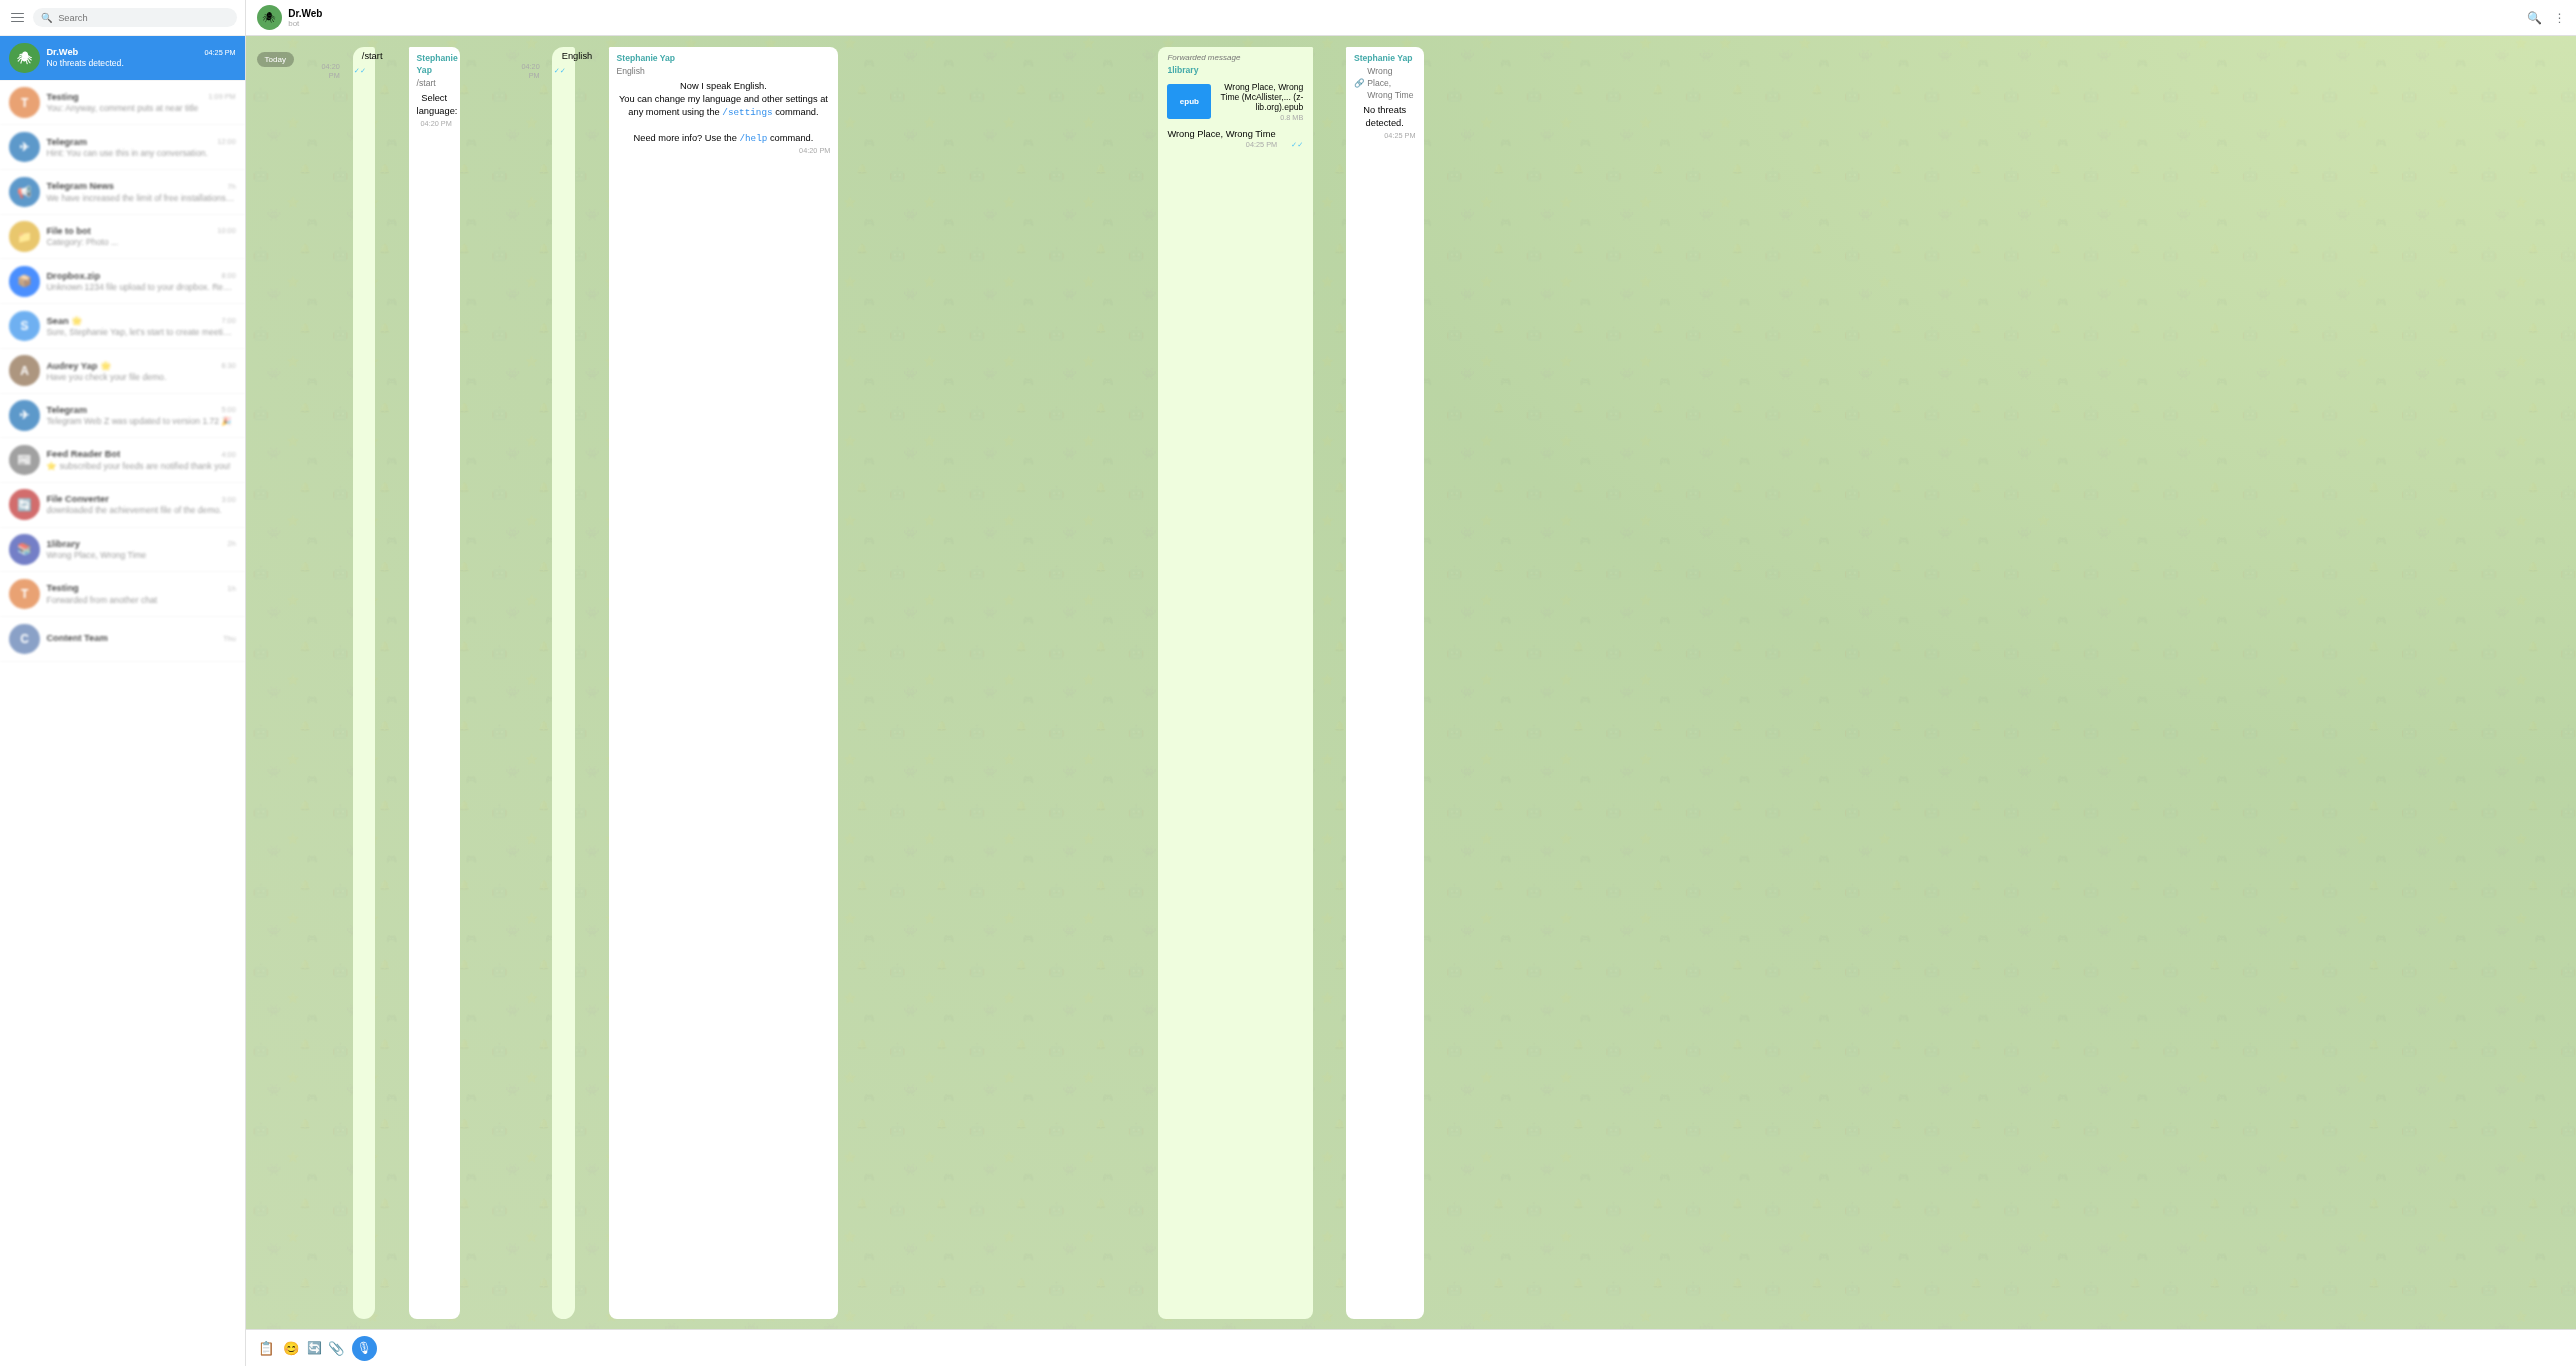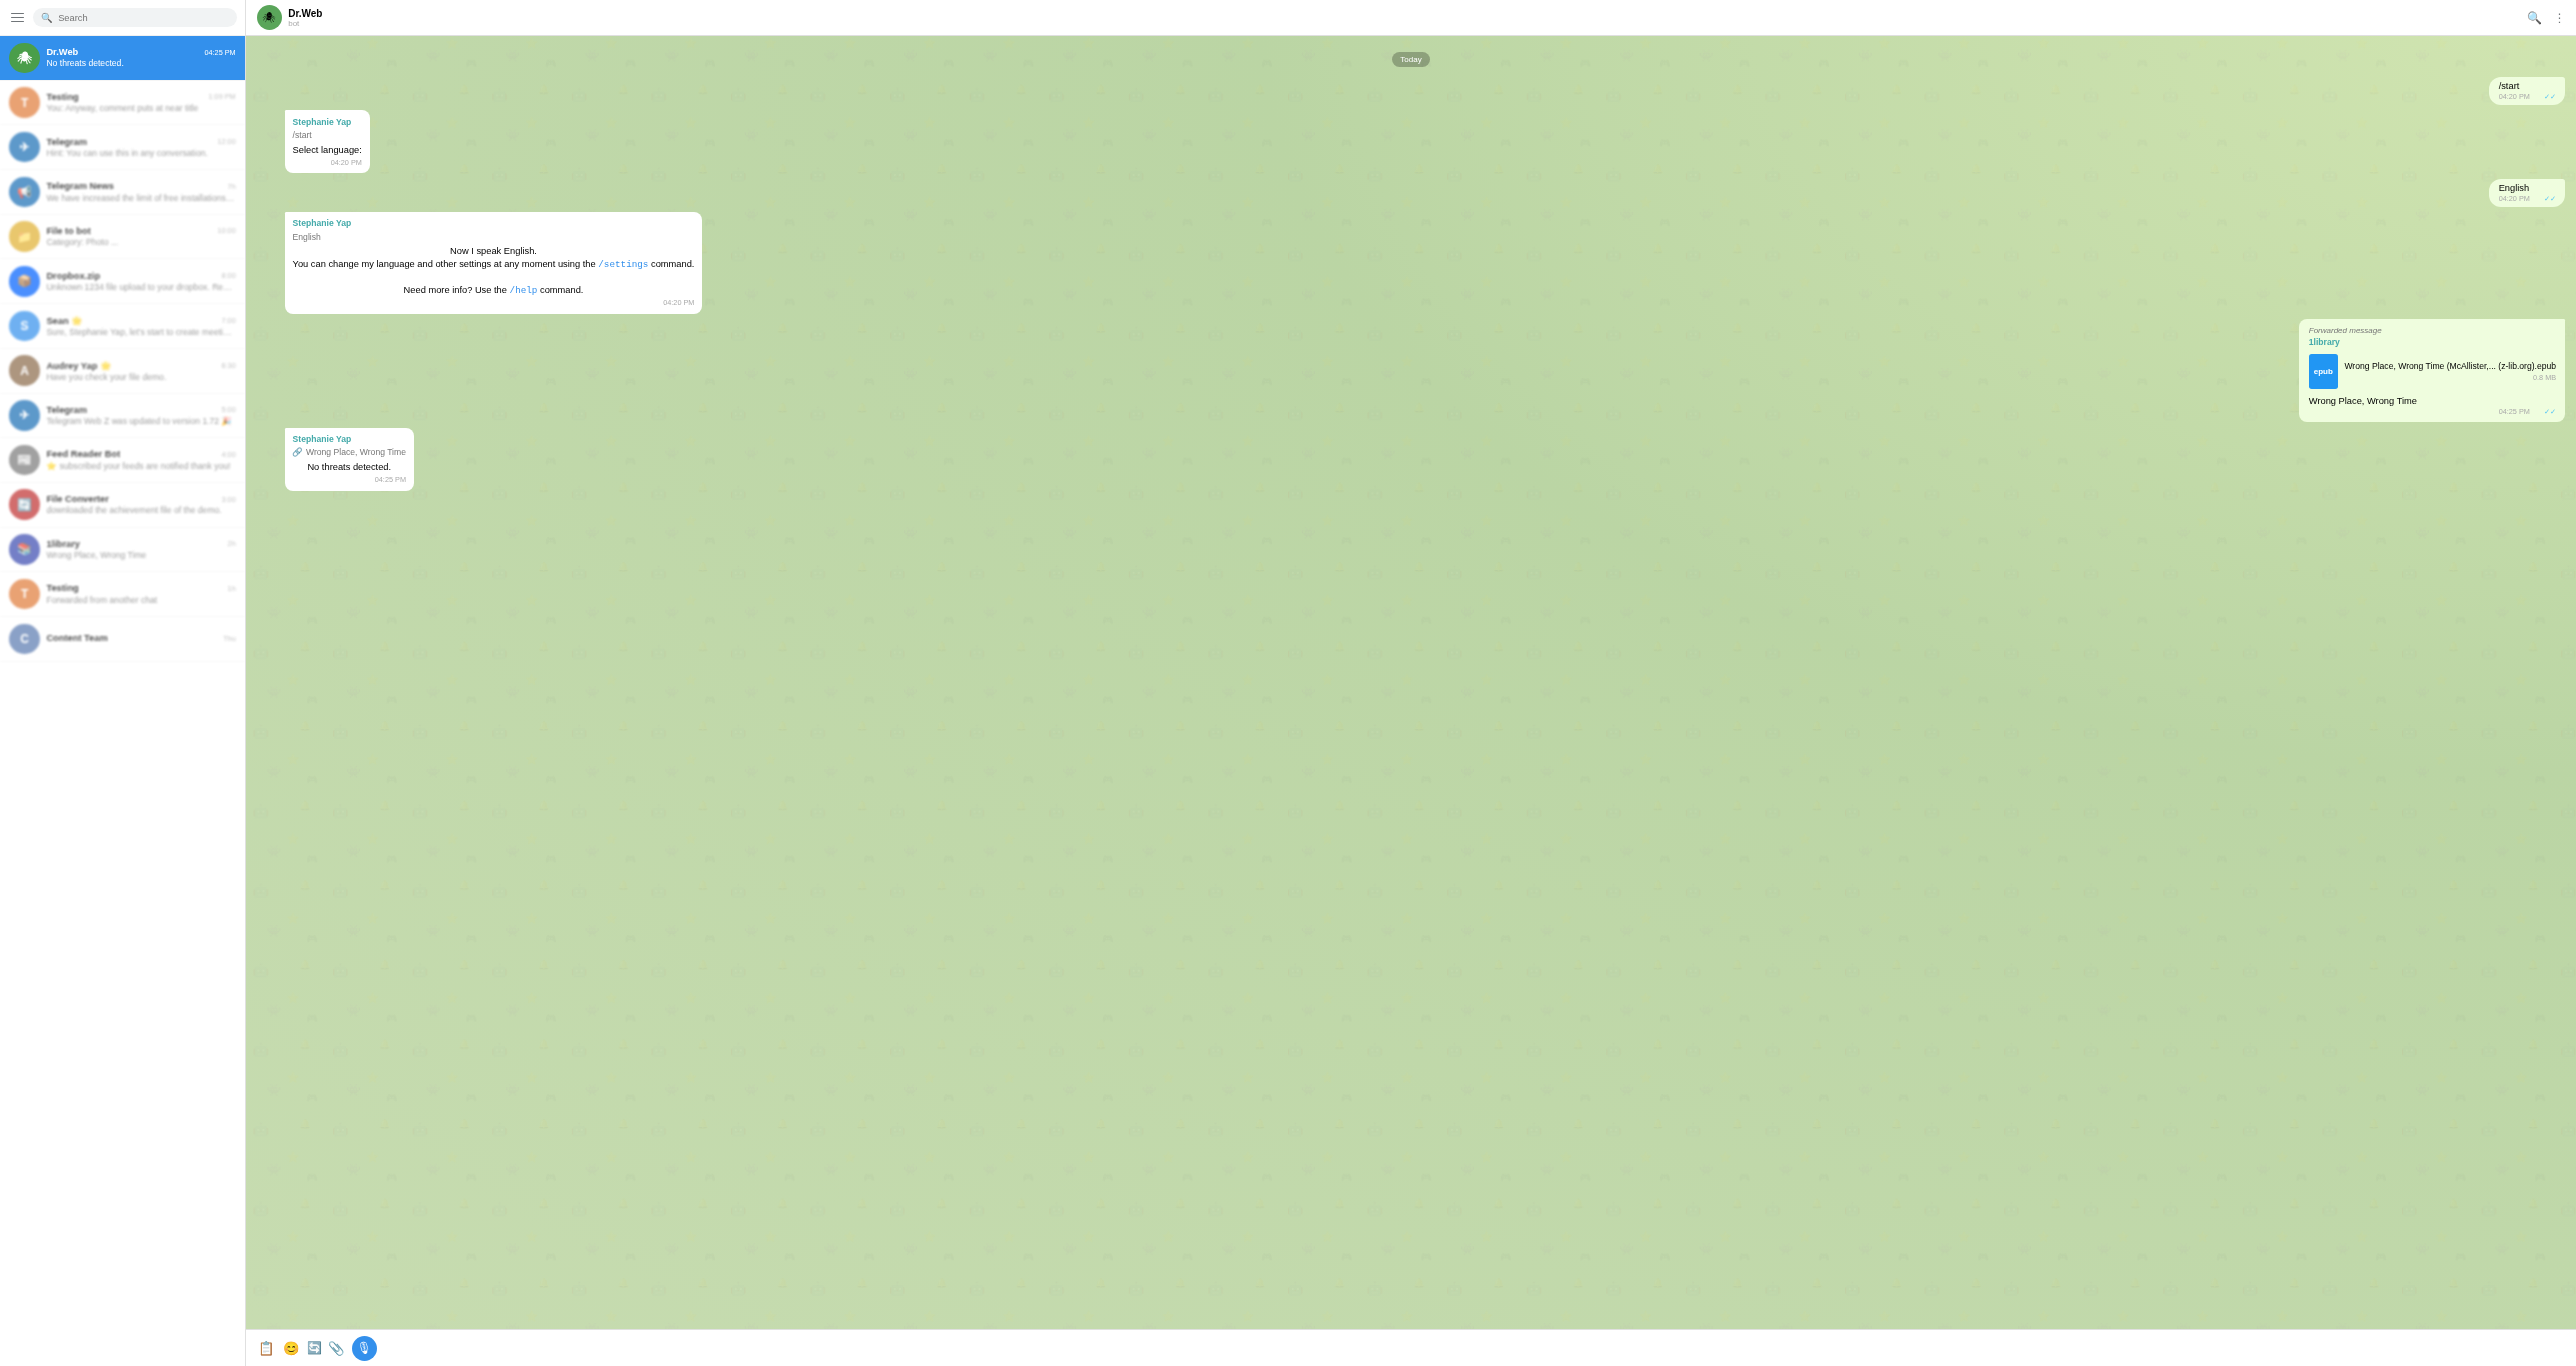--- a/index.html
+++ b/index.html
@@ -39,21 +39,21 @@
     .chat-main::before { content: ''; position: absolute; inset: 0; background-image: radial-gradient(ellipse at top right, #d4e8b0 0%, #b8d4a0 40%, #c8ddb0 100%); opacity: 0.8; z-index: 0; }
 
     .chat-header { display: flex; align-items: center; padding: 0 10.6px; height: 36px; background: #fff; border-bottom: 0.7px solid #e0e0e0; z-index: 10; position: relative; gap: 6.6px; }
     .chat-header-avatar { width: 25px; height: 25px; border-radius: 50%; background: #5aa55a; display: flex; align-items: center; justify-content: center; font-size: 10.6px; flex-shrink: 0; }
     .chat-header-info { flex: 1; }
     .chat-header-name { font-size: 10px; font-weight: 600; color: #000; }
     .chat-header-status { font-size: 8px; color: #aaa; }
     .chat-header-actions { display: flex; gap: 10.6px; }
     .header-icon-btn { background: none; border: none; cursor: pointer; color: #707579; font-size: 12px; }
 
-    .messages-area { flex: 1; overflow-y: auto; padding: 10.6px; display: flex; flex-direction: column; gap: 5.3px; position: relative; z-index: 1; }
+    .messages-area { flex: 1; overflow-y: auto; padding: 10.6px; display: flex; flex-direction: row; gap: 5.3px; position: relative; z-index: 1; }
 
     .date-divider { text-align: center; margin: 5.3px 0; }
     .date-badge { background: rgba(0,0,0,0.25); color: #fff; font-size: 8px; padding: 2.7px 8px; border-radius: 8px; display: inline-block; }
 
     
     .msg-row { display: flex; }
     .msg-row.incoming { justify-content: flex-start; padding-left: 28px; }
     .msg-row.outgoing { justify-content: flex-end; }
 
     .bubble { max-width: 60%; padding: 5.3px 8px; border-radius: 8px; font-size: 9.3px; line-height: 1.4; position: relative; }
@@ -64,21 +64,21 @@
     .bubble-time { font-size: 7.3px; color: #aaa; text-align: right; margin-top: 1px; display: flex; align-items: center; justify-content: flex-end; gap: 14px; }
     .check-marks { color: #4fc3f7; font-size: 7.3px; }
 
     .link-text { color: #3390ec; font-family: Liberation Mono, monospace; }
 
     
     .forwarded-bubble { background: #effdde; border-radius: 8px; border-top-right-radius: 1.3px; padding: 6.6px 9.3px; max-width: 55%; }
     .forwarded-label { font-size: 8px; color: #777; font-style: italic; margin-bottom: 2.7px; }
     .forwarded-from { font-size: 8.6px; font-weight: 600; color: #4aa; margin-bottom: 4px; }
     .file-attachment { display: flex; align-items: center; gap: 6.6px; padding: 2.7px 0; }
-    .epub-icon { width: 29px; height: 35px; background: #2196F3; border-radius: 2.7px; display: flex; align-items: center; justify-content: center; color: #fff; font-size: 8px; font-weight: 700; flex-shrink: 0; }
+    .epub-icon { width: 44px; height: 35px; background: #2196F3; border-radius: 2.7px; display: flex; align-items: center; justify-content: center; color: #fff; font-size: 8px; font-weight: 700; flex-shrink: 0; }
     .file-info { flex: 1; text-align: right; }
     .file-name { font-size: 8.6px; font-weight: 500; color: #000; }
     .file-size { font-size: 7.3px; color: #aaa; margin-top: 1.3px; }
     .forwarded-caption { font-size: 9.3px; color: #000; margin-top: 4px; }
 
     
     .small-outgoing { background: #effdde; border-radius: 12px; border-top-right-radius: 2.7px; padding: 4px 9.3px; font-size: 9.3px; max-width: 30%; }
 
     
     .input-area { background: #fff; padding: 5.3px 9.3px; display: flex; align-items: center; gap: 6.6px; z-index: 10; position: relative; border-top: 0.7px solid #e0e0e0; }

